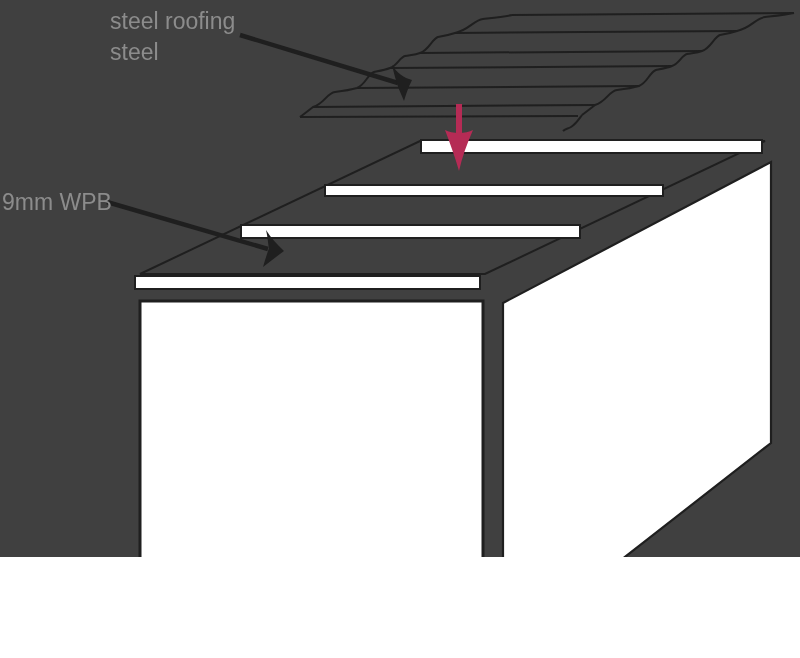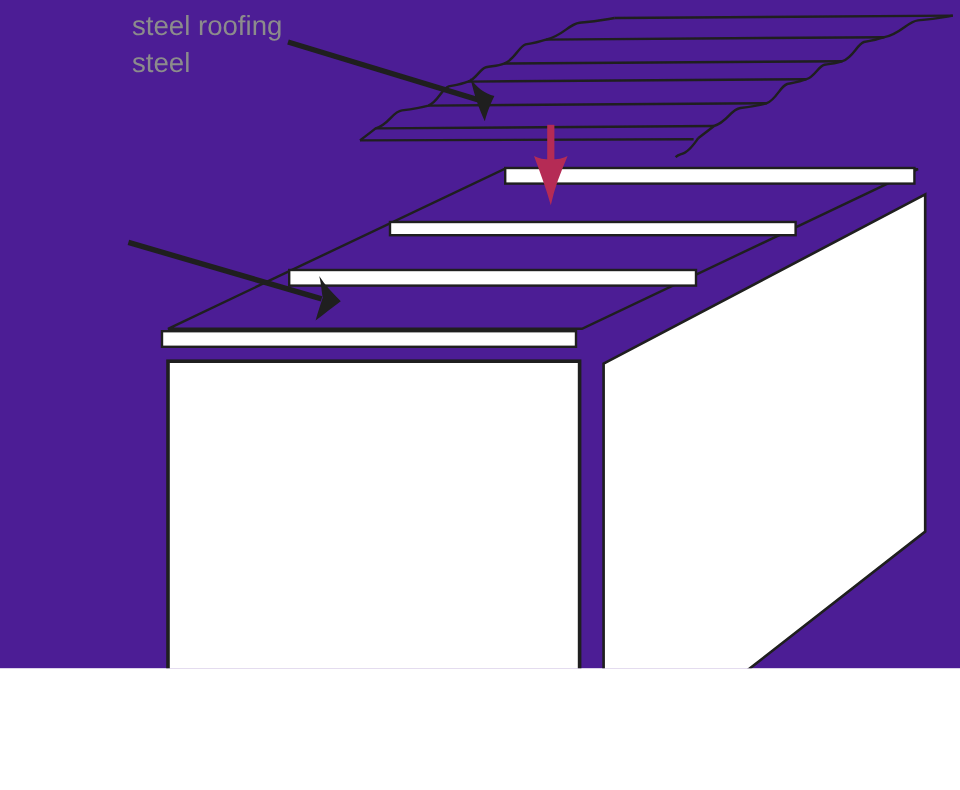--- a/index.html
+++ b/index.html
@@ -1,16 +1,16 @@
 <!DOCTYPE html>
 <html><head>
 <meta charset="utf-8">
 <style>
   html,body{margin:0;padding:0;background:#ffffff;}
-  .stage{position:relative;width:800px;height:557px;background:#4c1d95;overflow:hidden;
+  .stage{position:relative;width:800px;height:557px;background:#404040;overflow:hidden;
          font-family:"Liberation Sans", sans-serif;}
   .stage svg{position:absolute;left:0;top:0;}
   .label{position:absolute;color:#8c8c8c;font-size:23px;line-height:31px;letter-spacing:0;}
   .label span{display:block;}
   
   .ln{stroke:#1f1f1f;stroke-width:2;fill:none;}
   .panel{stroke:#1f1f1f;stroke-width:2.2;fill:#ffffff;}
   .panel-front{stroke:#1f1f1f;stroke-width:3;fill:#ffffff;}
   .batten{stroke:#1f1f1f;stroke-width:2;fill:#ffffff;}
   .shaft{stroke:#1f1f1f;stroke-width:4.5;fill:none;}
@@ -80,14 +80,17 @@
     <g>
       <line class="red-shaft" x1="459" y1="104" x2="459" y2="146" stroke="#b52b55"></line>
       <path class="red-head" d="M445,130 C452,134 466,134 473,130 C467,144 462,157 459,171 C455,157 450,143 445,130 Z" fill="#b52b55"></path>
     </g>
   </svg>
 
   <div class="label" style="left:110px;top:6px;">
     <span>steel roofing</span>
     <span>steel</span>
   </div>
+  <div class="label" style="left:2px;top:187px;">
+    <span>9mm WPB</span>
+  </div>
 
 </div>
 
 </body></html>

